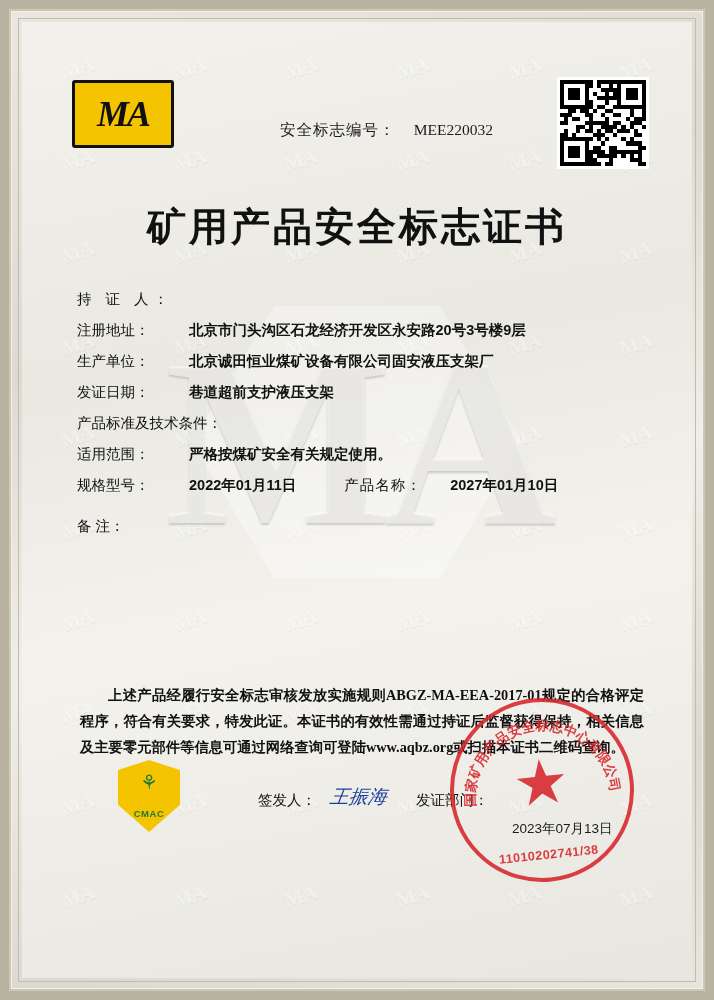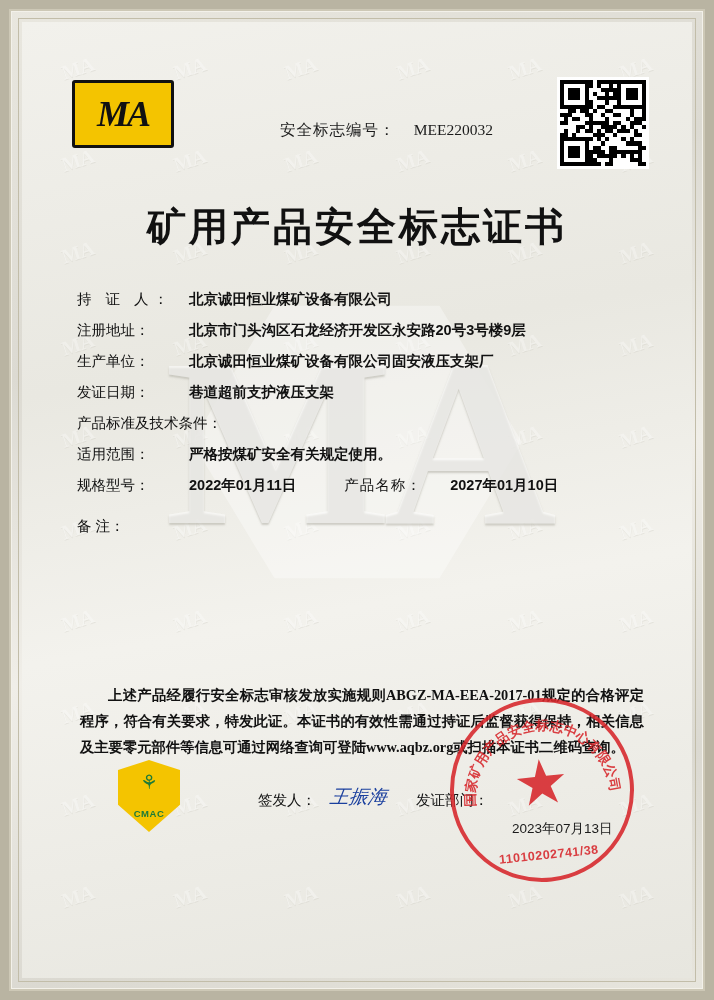--- a/index.html
+++ b/index.html
@@ -753,21 +753,20 @@
           <i></i>
           <i></i>
         </div>
     </div>
 
     <div class="title">矿用产品安全标志证书</div>
 
     <div class="fields">
       <div class="row">
         <div class="label sp">持 证 人：</div>
-        <div class="value">北京诚田恒业煤矿设备有限公司</div>
       </div>
       <div class="row">
         <div class="label">注册地址：</div>
         <div class="value">北京市门头沟区石龙经济开发区永安路20号3号楼9层</div>
       </div>
       <div class="row">
         <div class="label">生产单位：</div>
         <div class="value">北京诚田恒业煤矿设备有限公司固安液压支架厂</div>
       </div>
       <div class="row">

